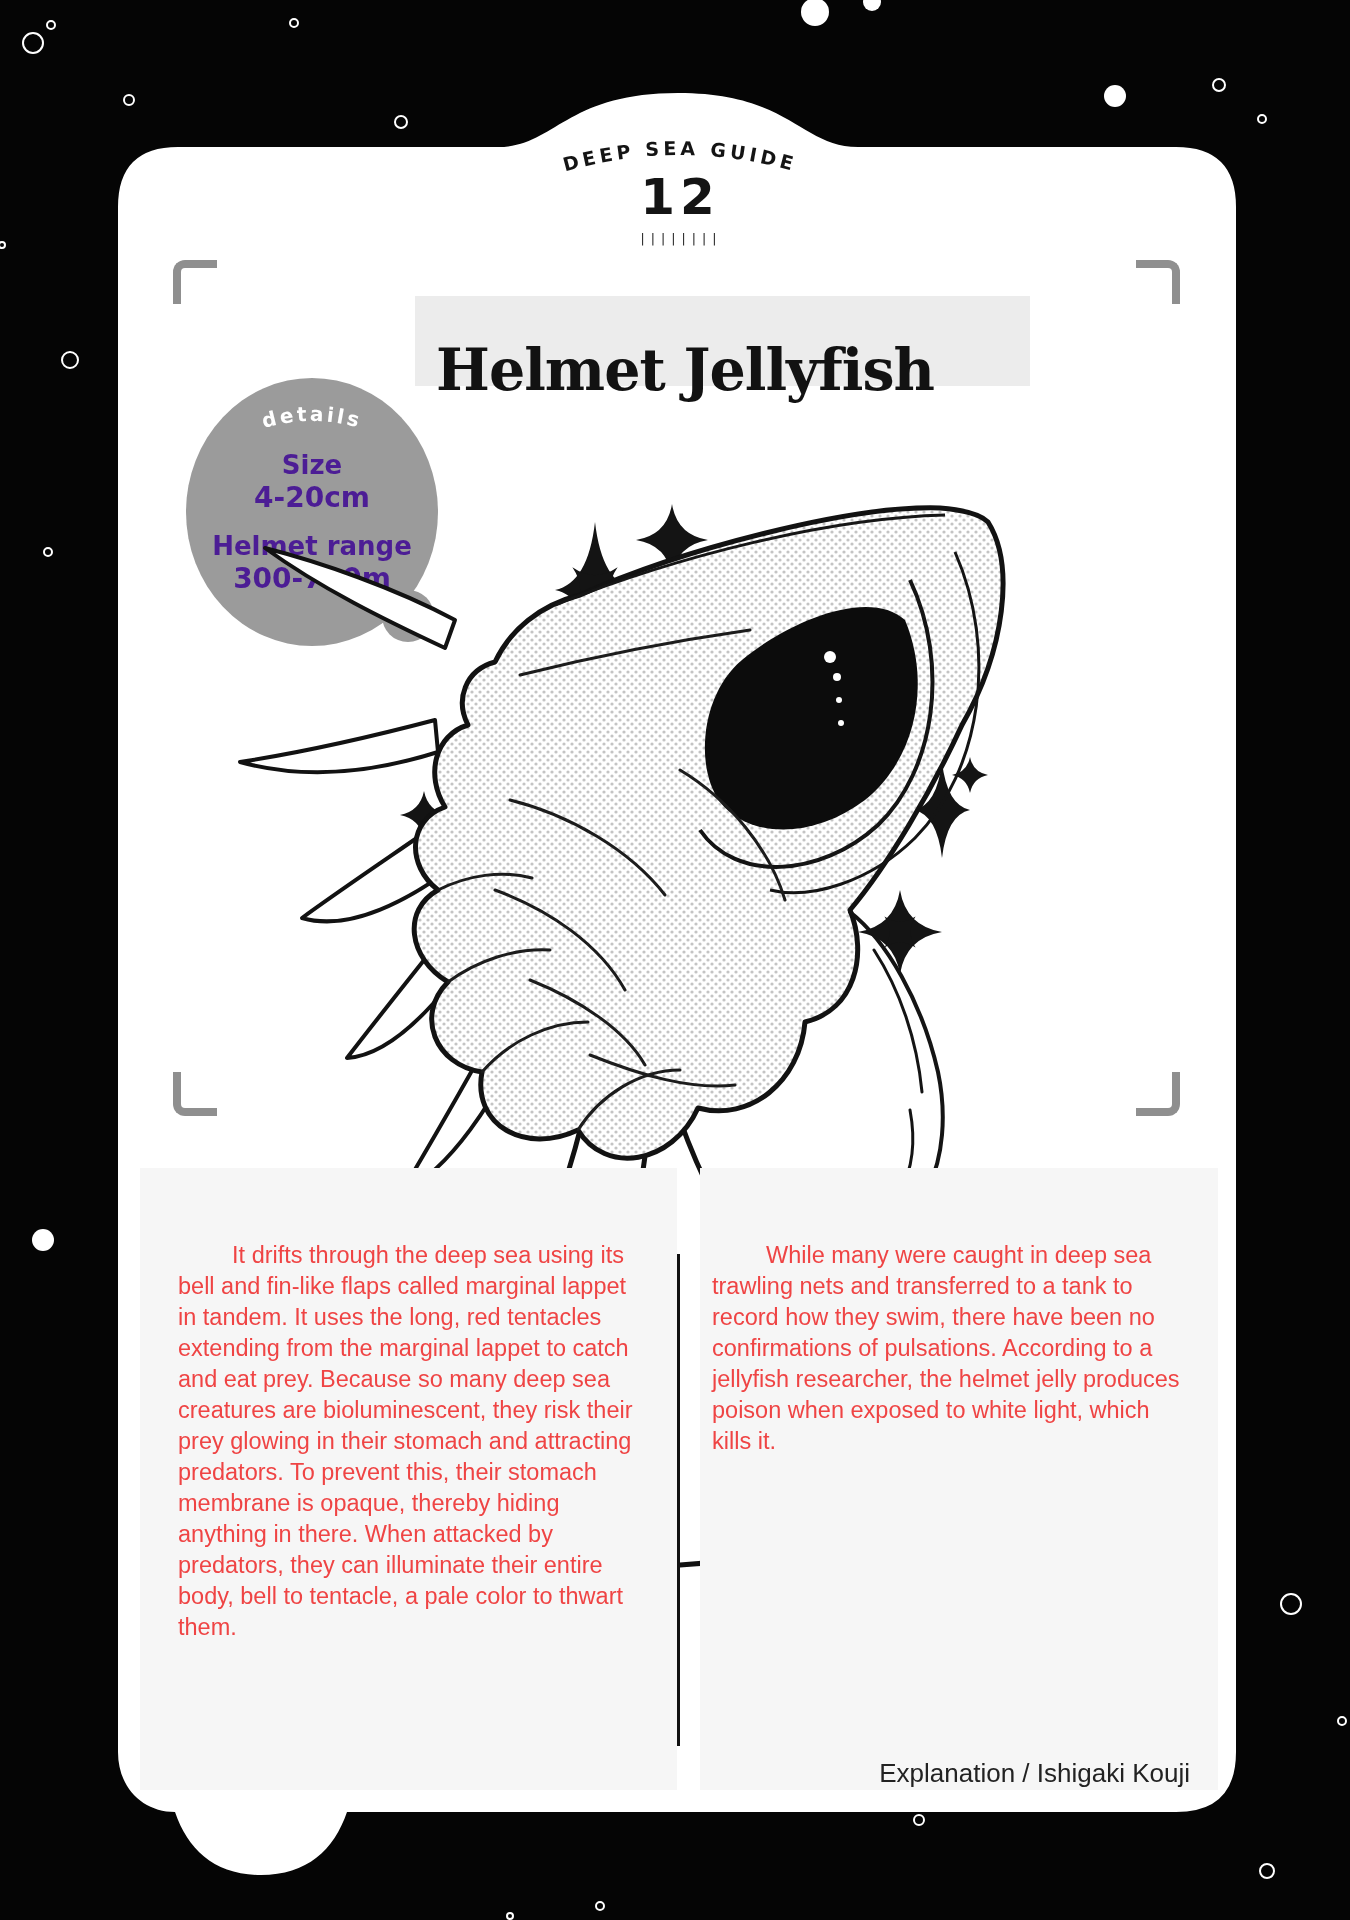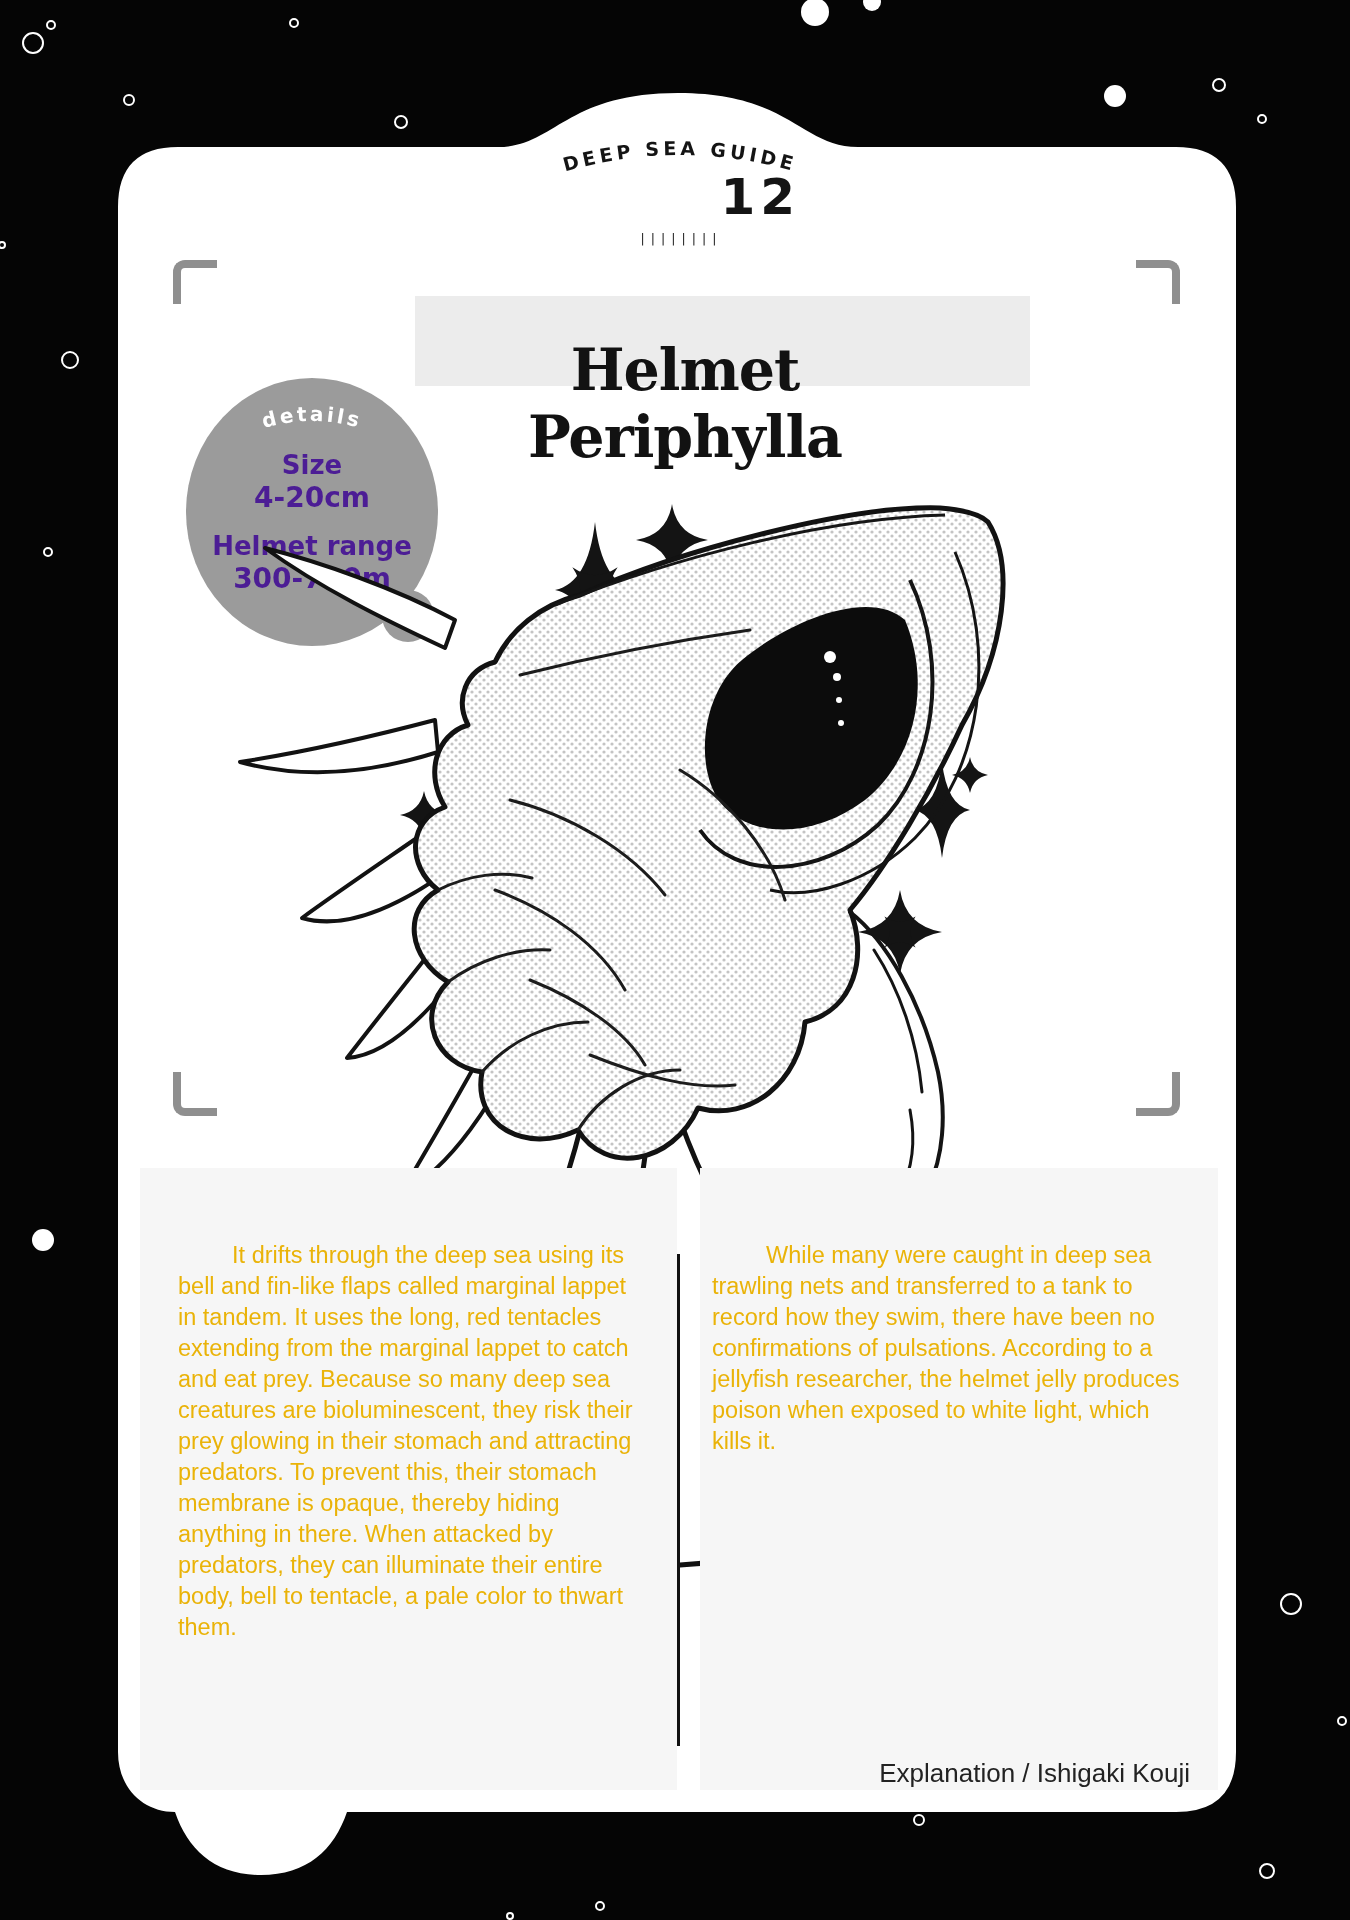--- a/index.html
+++ b/index.html
@@ -8,21 +8,21 @@
   
   .bub{position:absolute;border-radius:50%;}
   .bub.h{border:2.5px solid #fff;background:transparent;box-sizing:border-box;}
   .bub.f{background:#fff;}
   
   .card-shape{position:absolute;left:0;top:0;width:1350px;height:1920px;}
   
   .arc-header{position:absolute;left:460px;top:100px;width:440px;height:110px;}
   .arc-header text{font-family:"DejaVu Sans",sans-serif;font-weight:700;font-size:19px;
                    letter-spacing:4px;fill:#141414;}
-  .page-number{position:absolute;left:560px;top:168px;width:240px;text-align:right;
+  .page-number{position:absolute;left:560px;top:168px;width:240px;text-align:center;
                font-family:"DejaVu Sans",sans-serif;font-weight:800;font-size:50px;
                letter-spacing:5px;color:#141414;}
   .ticks{position:absolute;left:560px;top:232px;width:240px;text-align:center;
          font-family:"DejaVu Sans Mono",monospace;font-size:12px;letter-spacing:3px;color:#141414;}
   
   .bracket{position:absolute;width:44px;height:44px;box-sizing:border-box;}
   .bracket.tl{border-top:8px solid #8f8f8f;border-left:8px solid #8f8f8f;border-top-left-radius:12px;}
   .bracket.tr{border-top:8px solid #8f8f8f;border-right:8px solid #8f8f8f;border-top-right-radius:12px;}
   .bracket.bl{border-bottom:8px solid #8f8f8f;border-left:8px solid #8f8f8f;border-bottom-left-radius:12px;}
   .bracket.br{border-bottom:8px solid #8f8f8f;border-right:8px solid #8f8f8f;border-bottom-right-radius:12px;}
@@ -47,21 +47,21 @@
   .d-label{font-size:26px;line-height:1.2;}
   .d-value{font-size:28px;line-height:1.2;}
   .d-gap{height:16px;}
   
   .illustration{position:absolute;left:210px;top:470px;width:860px;height:1140px;}
   
   .panel{position:absolute;background:#f6f6f6;}
   .panel.left{left:140px;top:1168px;width:537px;height:622px;}
   .panel.right{left:700px;top:1168px;width:518px;height:622px;}
   .divider{position:absolute;left:677px;top:1254px;width:3px;height:492px;background:#111;}
-  .col{position:absolute;top:1240px;font-size:23.5px;line-height:31px;color:#eab308;}
+  .col{position:absolute;top:1240px;font-size:23.5px;line-height:31px;color:#ef4444;}
   .col p{margin:0;text-indent:2.3em;}
   .col.left{left:178px;width:462px;}
   .col.right{left:712px;width:468px;}
   .credit{position:absolute;left:700px;top:1758px;width:490px;text-align:right;
           font-size:26px;color:#222;}
 </style>
 </head>
 <body>
 
 <div class="stage">
@@ -101,21 +101,21 @@
   </svg>
   <div class="page-number">12</div>
   <div class="ticks">||||||||</div>
 
   <div class="bracket tl" style="left:173px;top:260px;"></div>
   <div class="bracket tr" style="left:1136px;top:260px;"></div>
   <div class="bracket bl" style="left:173px;top:1072px;"></div>
   <div class="bracket br" style="left:1136px;top:1072px;"></div>
 
   <div class="title-band"></div>
-  <h1 class="page-title">Helmet Periphylla</h1>
+  <h1 class="page-title">Helmet Jellyfish</h1>
 
   <div class="details-bubble">
     <svg class="details-arc" viewBox="0 0 252 62">
       <path id="detArc" d="M 36 58 Q 126 8 216 58" fill="none"></path>
       <text><textPath href="#detArc" startOffset="50%" text-anchor="middle">details</textPath></text>
     </svg>
     <div class="details-rows">
       <div class="d-label">Size</div>
       <div class="d-value">4-20cm</div>
       <div class="d-gap"></div>

